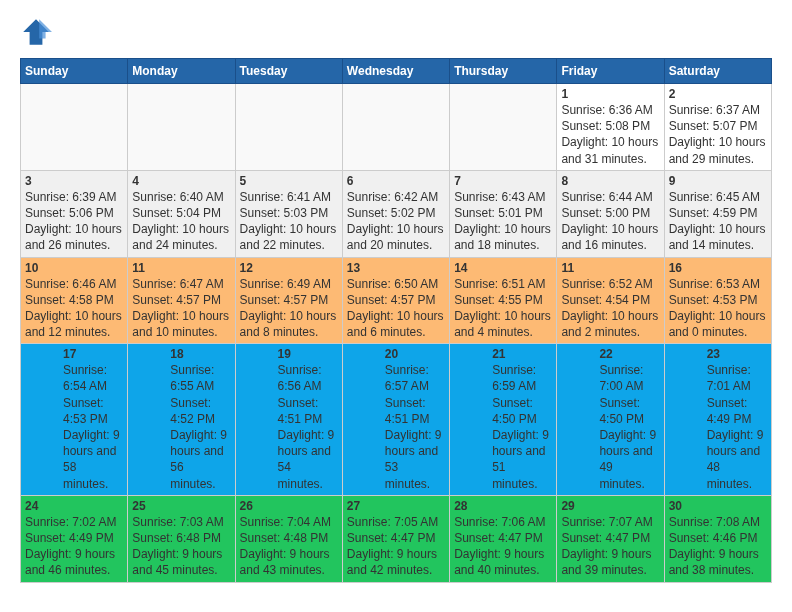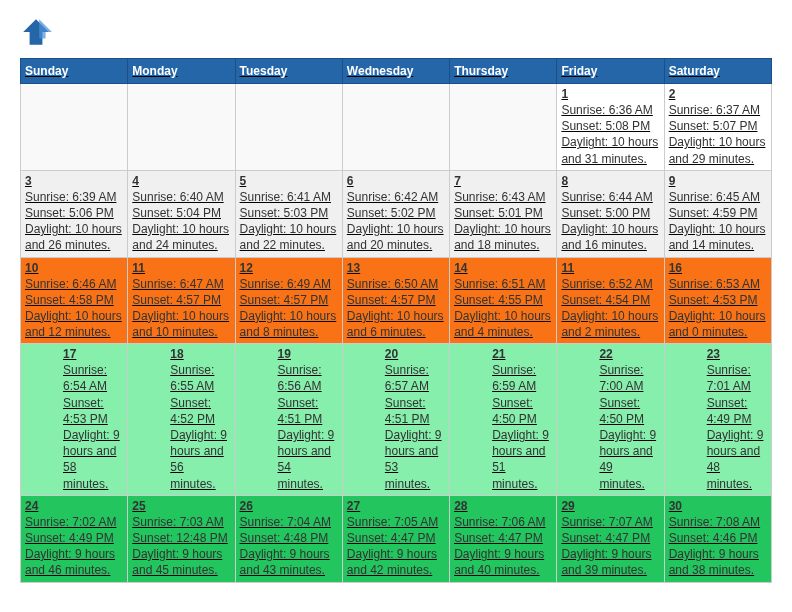--- a/index.html
+++ b/index.html
@@ -7,21 +7,20 @@
       width: 792px;
       height: 612px;
       font-family: Arial, sans-serif;
       background: #fff;
       overflow: hidden;
     }
     .page {
       width: 792px;
       height: 612px;
       padding: 16px 20px 10px 20px;
-      text-decoration: underline;
     }
     .header {
       display: flex;
       justify-content: space-between;
       align-items: flex-start;
       margin-bottom: 10px;
     }
     .logo {
       display: flex;
       align-items: center;
@@ -101,24 +100,24 @@
     .empty-cell {
       background: #f9f9f9 !important;
     }
     .calendar tbody tr:first-child td {
       background: #fff;
     }
     .calendar tbody tr:nth-child(2) td {
       background: #f0f0f0;
     }
     .calendar tbody tr:nth-child(3) td {
-      background: #f97316;
+      background: #fdba74;
     }
     .calendar tbody tr:nth-child(4) td {
-      background: #86efac;
+      background: #0ea5e9;
       padding-left: 42px;
     }
     .calendar tbody tr:nth-child(5) td {
       background: #22c55e;
     }
   </style>
 </head>
 <body>
 
 <div class="page">
@@ -306,21 +305,21 @@
         <tr>
           <td>
             <span class="day-number">24</span>
             <div class="day-info">Sunrise: 7:02 AM
 Sunset: 4:49 PM
 Daylight: 9 hours and 46 minutes.</div>
           </td>
           <td>
             <span class="day-number">25</span>
             <div class="day-info">Sunrise: 7:03 AM
-Sunset: 12:48 PM
+Sunset: 6:48 PM
 Daylight: 9 hours and 45 minutes.</div>
           </td>
           <td>
             <span class="day-number">26</span>
             <div class="day-info">Sunrise: 7:04 AM
 Sunset: 4:48 PM
 Daylight: 9 hours and 43 minutes.</div>
           </td>
           <td>
             <span class="day-number">27</span>

